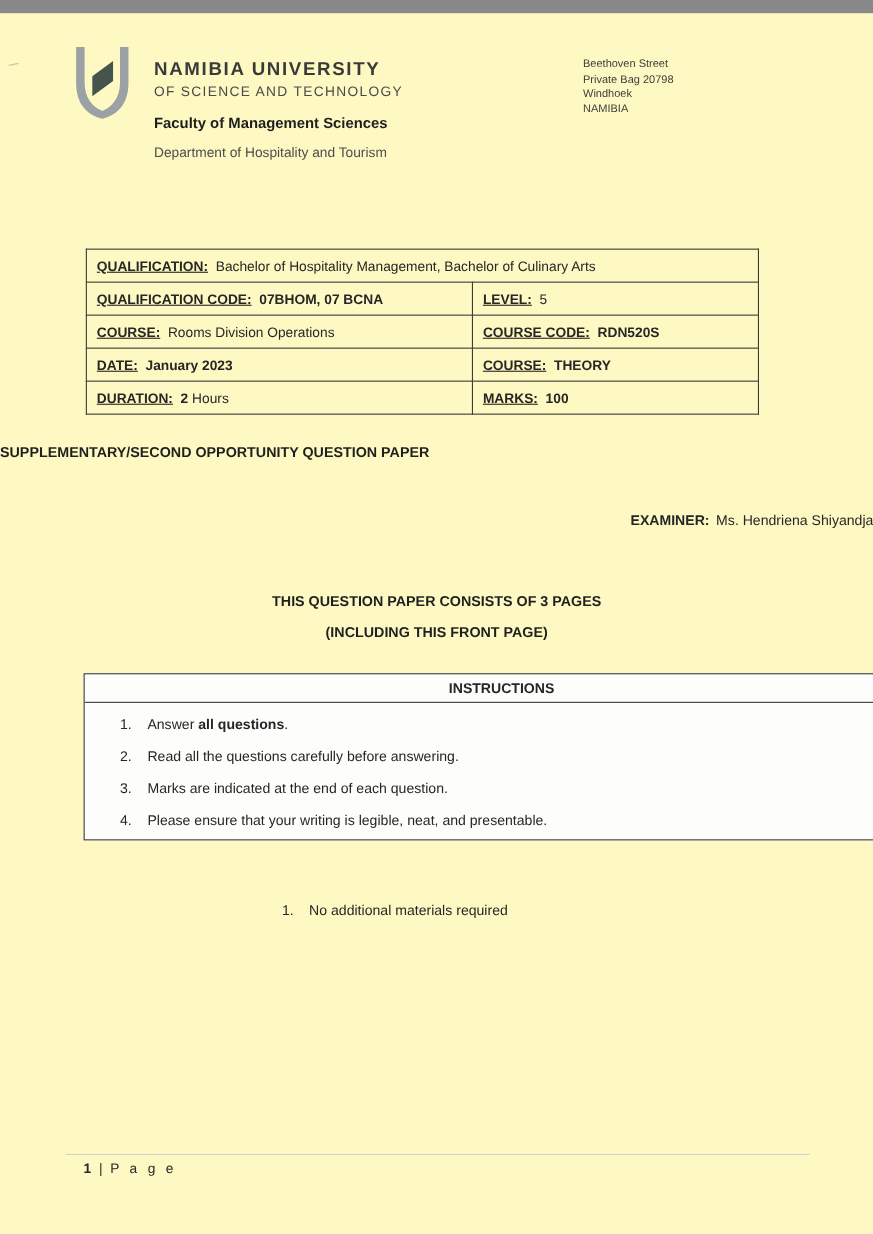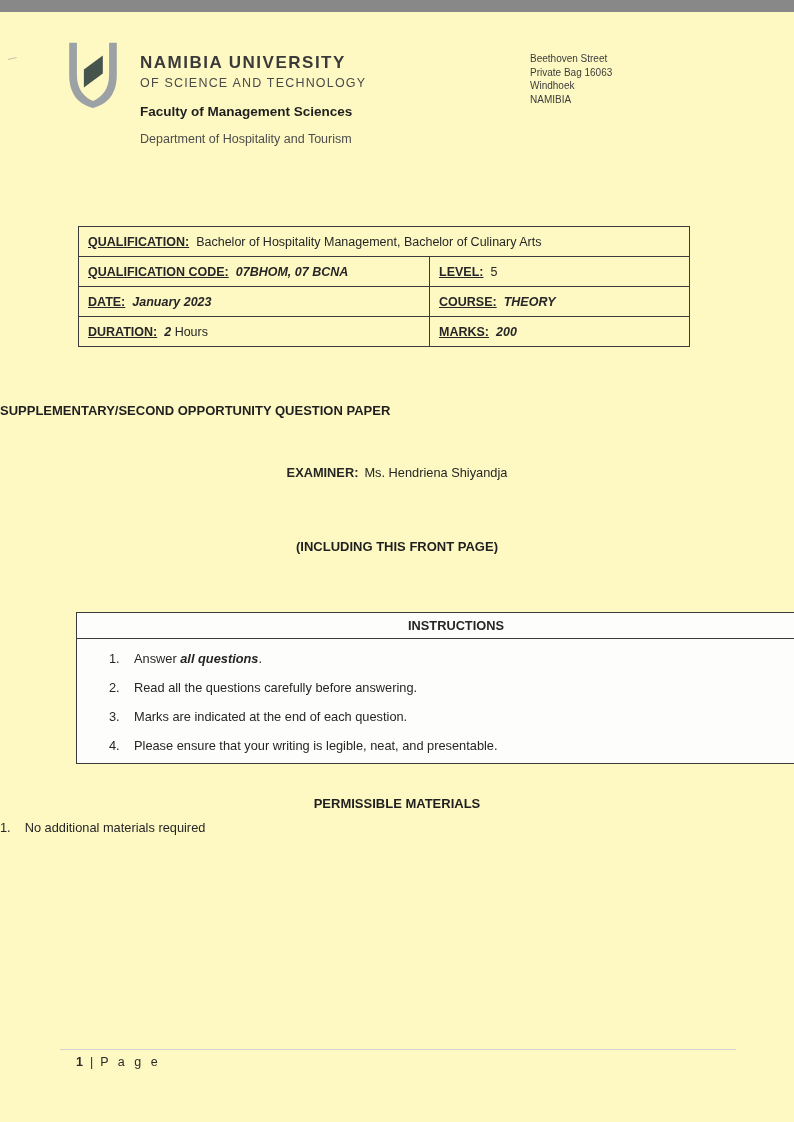--- a/index.html
+++ b/index.html
@@ -2,21 +2,21 @@
 <html><head>
 <meta charset="utf-8">
 <style>
   * { box-sizing: border-box; }
   html,body { margin:0; padding:0; background:#888; }
   .page {
     position:relative; width:794px; height:1122px; margin:12px auto;
     background:#fef9c3; color:#262626;
     font-family:"Liberation Sans", sans-serif; overflow:hidden;
   }
-  .b { font-weight:bold;font-style:italic; }
+  .b { font-weight:bold; }
 
   
   .scan-artifact { position:absolute; left:8px; top:46px; width:9px; height:3px;
     border-top:1px solid #9a9a9a; transform:rotate(-12deg); opacity:.55; }
   .logo { position:absolute; left:56px; top:28px; width:74px; height:70px; }
   .uni-block { position:absolute; left:140px; top:41px; }
   .uni-line1 { font-size:17px; font-weight:bold; letter-spacing:1.5px; color:#3a3a3a; white-space:nowrap; }
   .uni-line2 { font-size:12.5px; letter-spacing:1.2px; color:#4a4a4a; margin-top:3px; white-space:nowrap; }
   .faculty { position:absolute; left:140px; top:92px; font-size:13.5px; font-weight:bold; color:#1e1e1e; }
   .department { position:absolute; left:140px; top:120px; font-size:12.5px; color:#4d4d4d; }
@@ -24,34 +24,34 @@
   .contact { position:absolute; left:640px; top:40px; font-size:10px; line-height:13.5px; color:#3c3c3c; white-space:nowrap; }
   .contact .pfx { display:inline-block; width:17px; }
 
   
   table.info { position:absolute; left:78px; top:214px; width:611px; border-collapse:collapse; table-layout:fixed; }
   .info td { border:1.6px solid #3b3b3b; font-size:12.5px; padding:0 9px; height:30px; vertical-align:middle; white-space:nowrap; }
   .info .lbl { font-weight:bold; margin-right:7px;text-decoration:underline; }
 
   
   .paper-type { position:absolute; left:0; top:391px; width:794px; text-align:left; font-weight:bold; font-size:13px; color:#1f1f1f; }
-  .people { position:absolute; left:0; top:448px; width:794px; text-align:center; font-size:12.8px; line-height:26px; }
+  .people { position:absolute; left:0; top:448px; width:794px; text-align:right; font-size:12.8px; line-height:26px; }
   .people .lbl { font-weight:bold; margin-right:6px; }
   .pages { position:absolute; left:0; top:521px; width:794px; text-align:center; font-weight:bold; font-size:13px; line-height:28px; color:#1f1f1f; }
 
   
   .instr { position:absolute; left:76px; top:600px; width:760px; height:152px; border:1.6px solid #3b3b3b; background:#fdfdfc; }
   .instr-head { height:26px; line-height:26px; border-bottom:1.6px solid #3b3b3b; text-align:center; font-weight:bold; font-size:12.8px; }
   .instr-items { padding:11px 14px 0 32px; }
   .instr-item { display:flex; font-size:12.8px; line-height:17px; margin-bottom:12px; }
   .instr-item .num { width:25px; flex:0 0 25px; }
 
   
   .materials-title { position:absolute; left:0; top:784px; width:794px; text-align:center; font-weight:bold; font-size:13px; color:#1f1f1f; }
-  .materials-item { position:absolute; left:0; top:808px; width:718px; text-align:left; font-size:12.8px; }
+  .materials-item { position:absolute; left:0; top:808px; width:718px; text-align:center; font-size:12.8px; }
   .materials-item .num { margin-right:14px; }
 
   
   .footer-line { position:absolute; left:60px; top:1037px; width:676px; border-top:1px solid #d2d2d2; }
   .footer { position:absolute; left:76px; top:1043px; font-size:12.5px; color:#2a2a2a; }
   .footer .num { font-weight:bold; }
   .footer .sep { margin:0 7px; }
   .footer .pg { letter-spacing:3px; }
 </style>
 </head>
@@ -68,21 +68,21 @@
 
   <div class="uni-block">
     <div class="uni-line1">NAMIBIA UNIVERSITY</div>
     <div class="uni-line2">OF SCIENCE AND TECHNOLOGY</div>
   </div>
   <div class="faculty">Faculty of Management Sciences</div>
   <div class="department">Department of Hospitality and Tourism</div>
 
   <div class="addr">
     <div>Beethoven Street</div>
-    <div>Private Bag 16063</div>
+    <div>Private Bag 20798</div>
     <div>Windhoek</div>
     <div>NAMIBIA</div>
   </div>
 
 
   <table class="info">
     <colgroup>
         <col style="width:351px">
         <col style="width:260px">
       </colgroup>
@@ -95,44 +95,53 @@
     <tr>
       <td>
         <span class="lbl">QUALIFICATION CODE:</span><span class="b">07BHOM, 07 BCNA</span>
       </td>
       <td>
         <span class="lbl">LEVEL:</span><span>5</span>
       </td>
     </tr>
     <tr>
       <td>
+        <span class="lbl">COURSE:</span><span>Rooms Division Operations</span>
+      </td>
+      <td>
+        <span class="lbl">COURSE CODE:</span><span class="b">RDN520S</span>
+      </td>
+    </tr>
+    <tr>
+      <td>
         <span class="lbl">DATE:</span><span class="b">January 2023</span>
       </td>
       <td>
         <span class="lbl">COURSE:</span><span class="b">THEORY</span>
       </td>
     </tr>
     <tr>
       <td>
         <span class="lbl">DURATION:</span><span class="b">2</span>&nbsp;<span>Hours</span>
       </td>
       <td>
-        <span class="lbl">MARKS:</span><span class="b">200</span>
+        <span class="lbl">MARKS:</span><span class="b">100</span>
       </td>
     </tr>
   </tbody>
     </table>
 
   <div class="paper-type">SUPPLEMENTARY/SECOND OPPORTUNITY QUESTION PAPER</div>
 
   <div class="people">
     <div><span class="lbl">EXAMINER:</span><span>Ms. Hendriena Shiyandja</span></div>
   </div>
 
   <div class="pages">
+    <div>THIS QUESTION PAPER CONSISTS OF 3 PAGES</div>
     <div>(INCLUDING THIS FRONT PAGE)</div>
   </div>
 
   <div class="instr">
     <div class="instr-head">INSTRUCTIONS</div>
     <div class="instr-items">
       <div class="instr-item">
         <span class="num">1.</span>
         <span><span>Answer </span><span class="b">all questions</span><span>.</span></span>
       </div>
@@ -144,21 +153,20 @@
         <span class="num">3.</span>
         <span>Marks are indicated at the end of each question.</span>
       </div>
       <div class="instr-item">
         <span class="num">4.</span>
         <span>Please ensure that your writing is legible, neat, and presentable.</span>
       </div>
     </div>
   </div>
 
-  <div class="materials-title">PERMISSIBLE MATERIALS</div>
   <div class="materials-item">
     <span class="num">1.</span><span>No additional materials required</span>
   </div>
 
   <div class="footer-line"></div>
   <div class="footer">
     <span class="num">1</span><span class="sep">|</span><span class="pg">P a g e</span>
   </div>
 
 </div>

